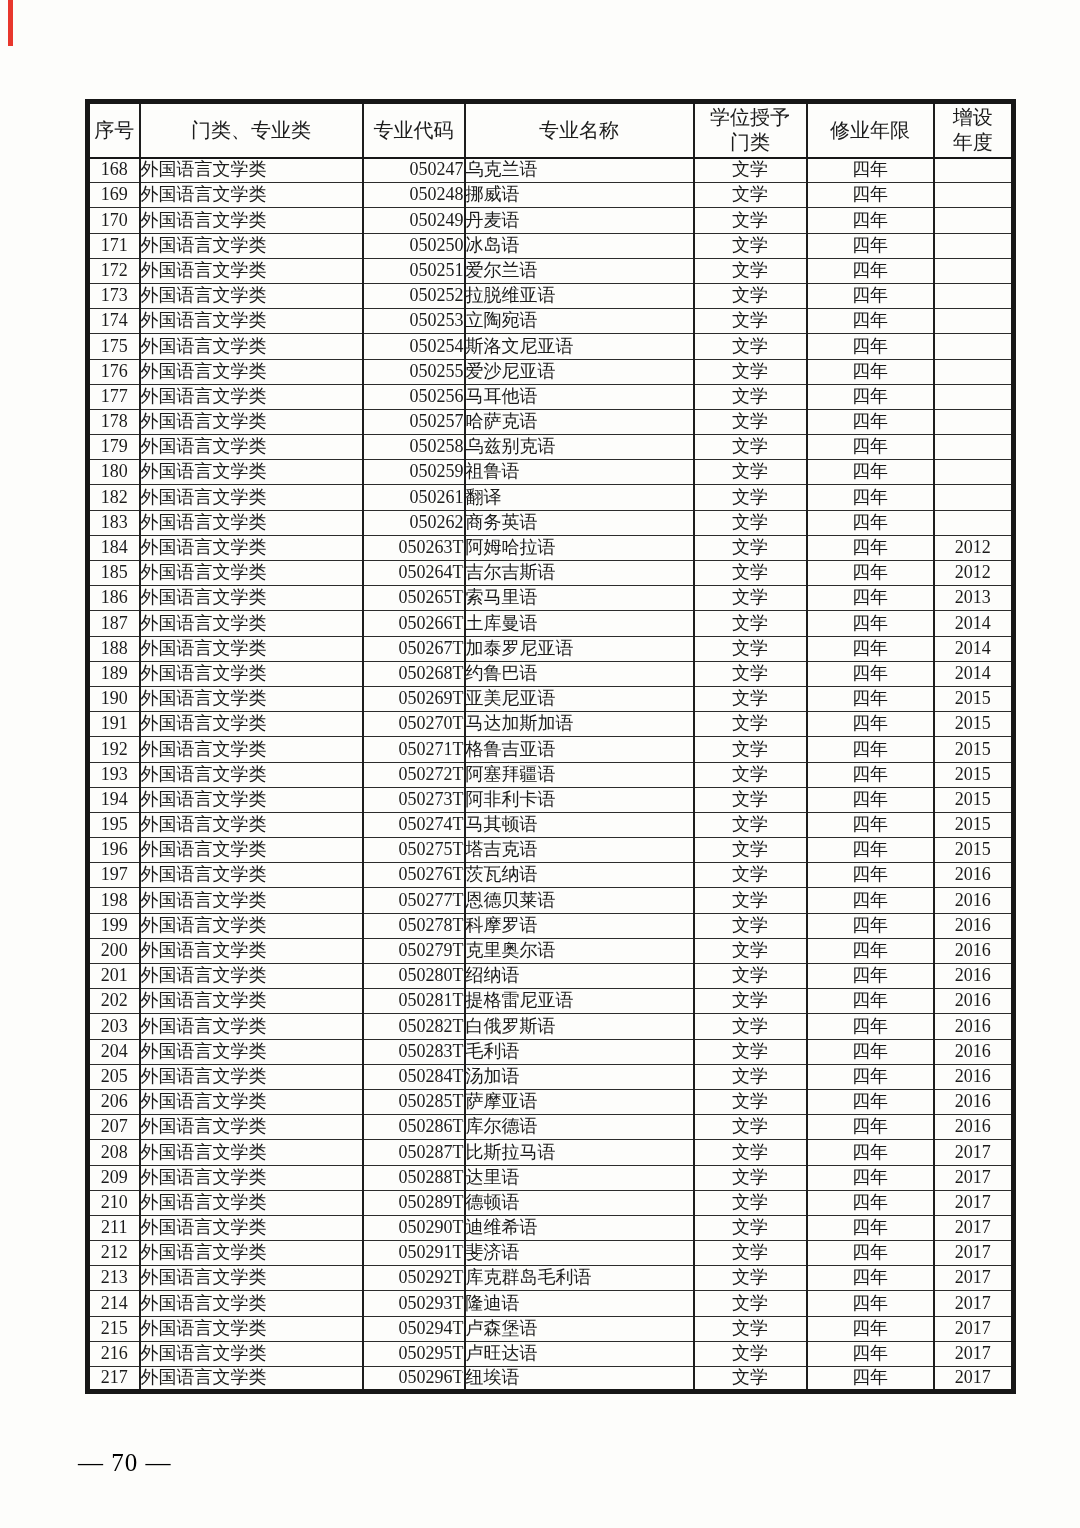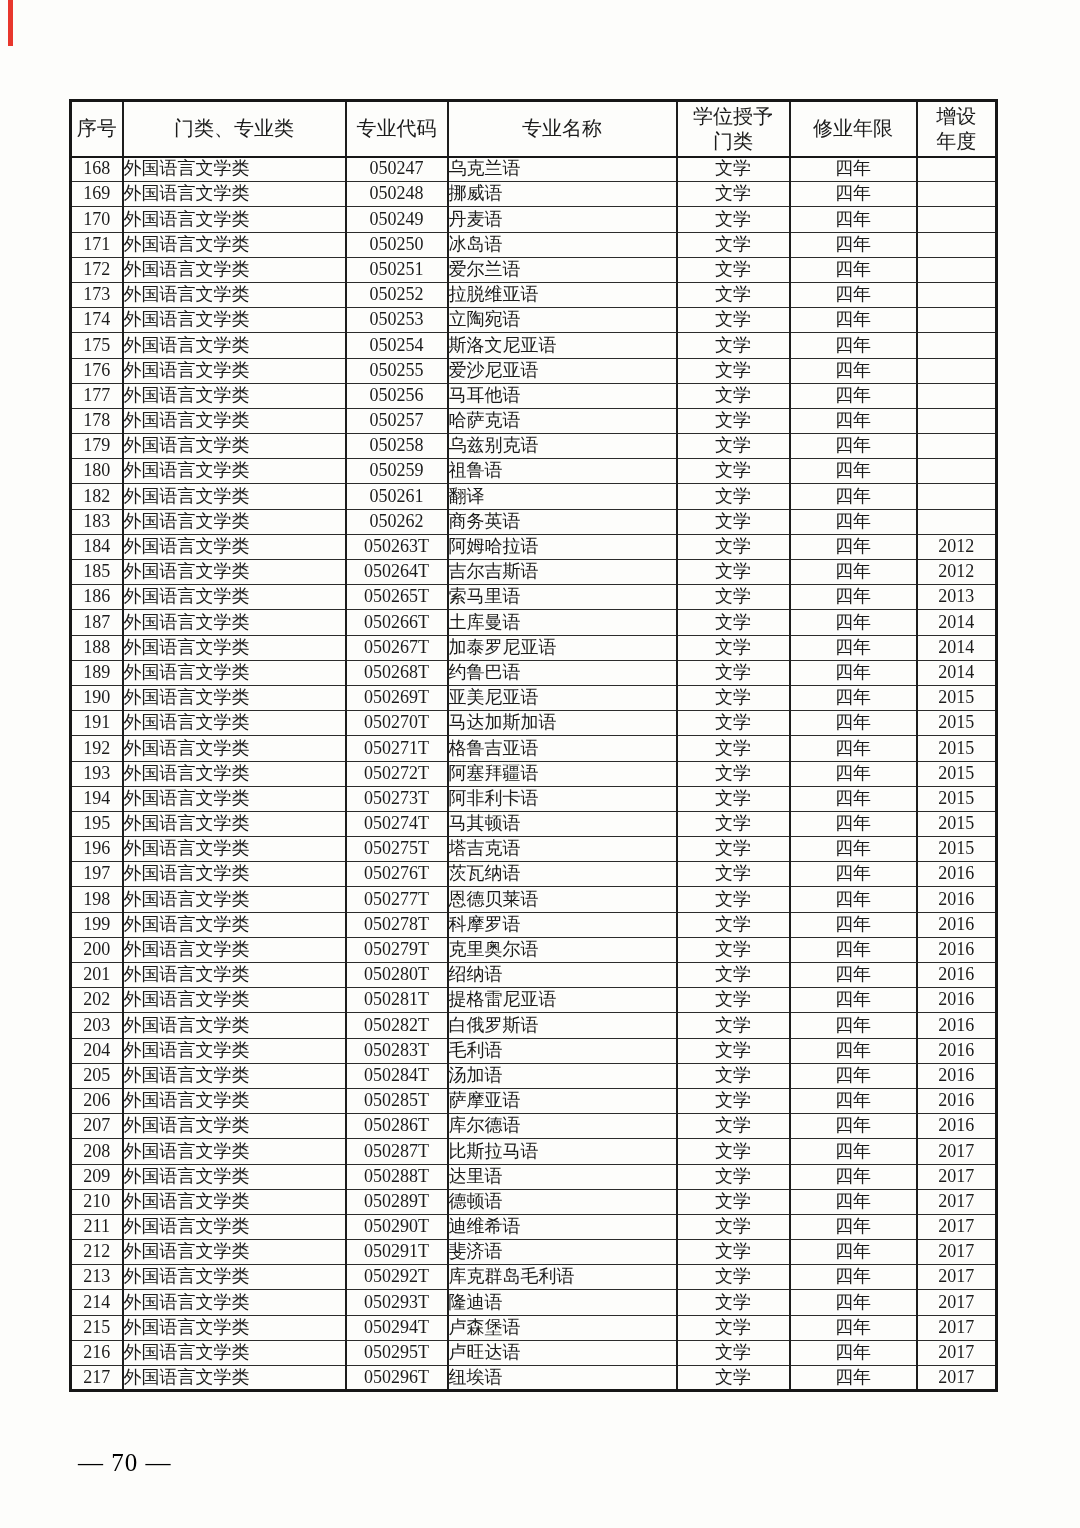--- a/index.html
+++ b/index.html
@@ -15,25 +15,25 @@
     overflow: hidden;
   }
   .corner-mark {
     position: absolute;
     left: 8px; top: 0;
     width: 5px; height: 46px;
     background: #e8372c;
   }
   table.doc-table {
     position: absolute;
-    left: 69px; top: 99px;
+    left: 85px; top: 99px;
     width: 926px;
     border-collapse: collapse;
     table-layout: fixed;
-    border: 3px solid #22c55e;
+    border: 5px solid #22c55e;
   }
   .doc-table th, .doc-table td {
     border-left: 2px solid #1d1d1d;
     border-top: 1px solid #2c2c2c;
     overflow: hidden;
     white-space: nowrap;
   }
   .doc-table thead th {
     height: 56px;
     font-size: 20px;
@@ -47,21 +47,21 @@
   }
   .doc-table tbody td {
     height: 25.2px;
     font-size: 18px;
     line-height: 1.1;
     vertical-align: middle;
     padding: 0;
   }
   td.col-index   { text-align: center; }
   td.col-category{ text-align: left; padding-left: 4px; }
-  td.col-code    { text-align: center; padding-left: 5px; }
+  td.col-code    { text-align: right; padding-left: 5px; border-radius: 10px; }
   td.col-name    { text-align: left; padding-left: 7px; }
   td.col-degree  { text-align: center; }
   td.col-years   { text-align: center; border-radius: 6px; }
   td.col-added   { text-align: center; }
   .page-number {
     position: absolute;
     left: 78px; top: 1449px;
     font-size: 25px;
     letter-spacing: 1px;
     color: #000000;

